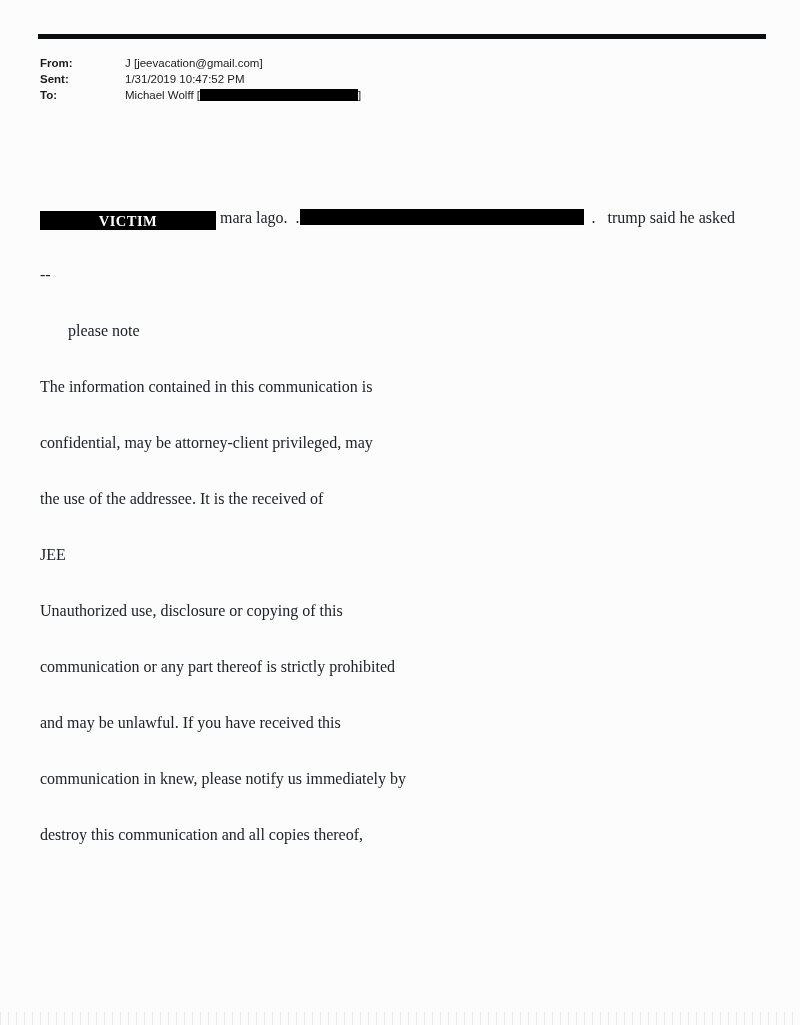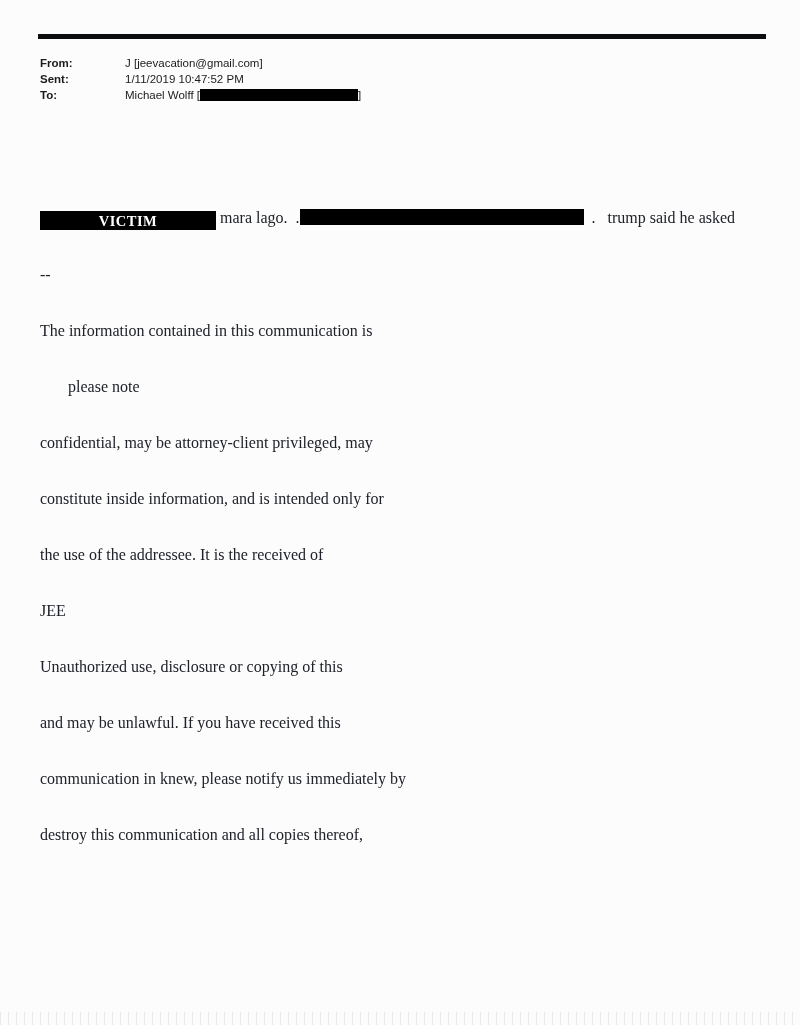--- a/index.html
+++ b/index.html
@@ -87,34 +87,34 @@
 </style>
 </head>
 <body>
 
 <div class="page">
 
   <div class="top-rule"></div>
 
   <div class="email-header">
     <div class="hrow"><span class="hlabel">From:</span><span class="hvalue">J [jeevacation@gmail.com]</span></div>
-    <div class="hrow"><span class="hlabel">Sent:</span><span class="hvalue">1/11/2019 10:47:52 PM</span></div>
+    <div class="hrow"><span class="hlabel">Sent:</span><span class="hvalue">1/31/2019 10:47:52 PM</span></div>
     <div class="hrow"><span class="hlabel">To:</span><span class="hvalue"><span>Michael Wolff [</span><span class="to-redaction"></span><span>]</span></span></div>
   </div>
 
   <div class="body-text">
     <div class="bline"><span class="redaction-1"><span class="victim-label">VICTIM</span></span><span> mara lago.  .</span><span class="redaction-2"></span><span>  .   trump said he asked</span></div>
     <div class="bline">--</div>
+    <div class="bline">       please note</div>
     <div class="bline">The information contained in this communication is</div>
-    <div class="bline">       please note</div>
     <div class="bline">confidential, may be attorney-client privileged, may</div>
-    <div class="bline">constitute inside information, and is intended only for</div>
     <div class="bline">the use of the addressee. It is the received of</div>
     <div class="bline">JEE</div>
     <div class="bline">Unauthorized use, disclosure or copying of this</div>
+    <div class="bline">communication or any part thereof is strictly prohibited</div>
     <div class="bline">and may be unlawful. If you have received this</div>
     <div class="bline">communication in knew, please notify us immediately by</div>
     <div class="bline">destroy this communication and all copies thereof,</div>
     
   </div>
 
   <div class="bottom-comb"></div>
 
 </div>
 

